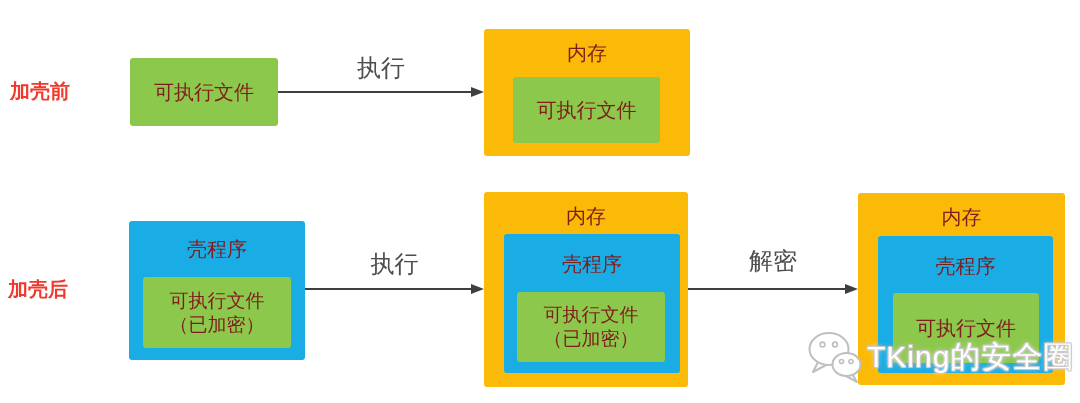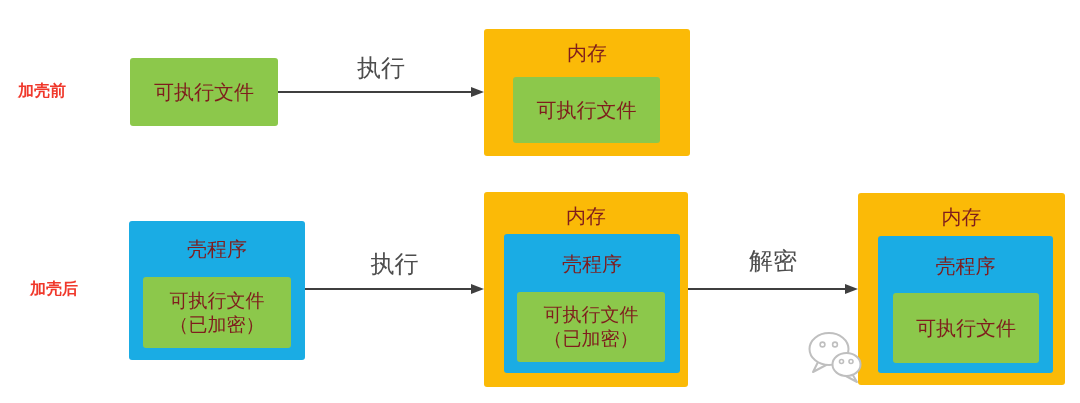--- a/index.html
+++ b/index.html
@@ -10,22 +10,22 @@
   .box { position:absolute; border-radius:3px; color:#7f1d1d; text-align:center; }
   .green  { background:var(--green,#8CC84B); }
   .orange { background:var(--orange,#FBBA07); }
   .blue   { background:var(--blue,#1AACE4); }
 
   .center-text { display:flex; align-items:center; justify-content:center; font-size:20px; }
   .box-title { font-size:20px; line-height:22px; }
   .exe-lines { display:flex; flex-direction:column; align-items:center; justify-content:center;
                font-size:19px; line-height:24px; }
 
-  .row-label { position:absolute; color:var(--red,#F0382B); font-size:16px; font-weight:bold;
-               line-height:22px;margin-left:8px; }
+  .row-label { position:absolute; color:var(--red,#F0382B); font-size:20px; font-weight:bold;
+               line-height:22px; }
 
   .arrow { position:absolute; height:2px; background:var(--arrow,#3F3F3F); }
   .arrow::after { content:""; position:absolute; right:-12px; top:-4px; width:0; height:0;
                   border-left:13px solid var(--arrow,#3F3F3F);
                   border-top:5px solid transparent; border-bottom:5px solid transparent; }
   .arrow-label { position:absolute; text-align:center; color:var(--arrow-label,#4D4D4D);
                  font-size:24px; line-height:22px; }
 
   .watermark { position:absolute; display:flex; align-items:center; }
   .wm-text { color:#fff; font-size:30px; line-height:34px; letter-spacing:1px;
@@ -46,21 +46,21 @@
   <div class="arrow" style="left:278px; top:91px; width:194px;"></div>
   <div class="arrow-label" style="left:278px; top:57px; width:206px;">执行</div>
 
   <div class="box orange" style="left:484px; top:29px; width:206px; height:127px;">
     <div class="box-title" style="padding-top:13px;">内存</div>
     <div class="box green center-text" style="left:29px; top:48px; width:147px; height:66px;">
       <span>可执行文件</span>
     </div>
   </div>
 
-  <div class="row-label" style="left:22px; top:278px;">加壳后</div>
+  <div class="row-label" style="left:8px; top:278px;">加壳后</div>
 
   <div class="box blue" style="left:129px; top:221px; width:176px; height:139px;">
     <div class="box-title" style="padding-top:17px;">壳程序</div>
     <div class="box green exe-lines" style="left:14px; top:56px; width:148px; height:71px;">
       <div>可执行文件</div>
       <div>（已加密）</div>
     </div>
   </div>
 
   <div class="arrow" style="left:305px; top:288px; width:167px;"></div>
@@ -98,15 +98,16 @@
         <path d="M45 43 L51 53 L38 46 Z" stroke-linejoin="round"></path>
         <ellipse cx="40.5" cy="35.5" rx="14" ry="11.5"></ellipse>
       </g>
       <g fill="none" stroke="#bfbfbf" stroke-width="1.6">
         <circle cx="16.5" cy="15.5" r="2.4"></circle>
         <circle cx="29" cy="15.5" r="2.4"></circle>
         <circle cx="35.5" cy="32.5" r="2"></circle>
         <circle cx="45" cy="32.5" r="2"></circle>
       </g>
     </svg>
+    <span class="wm-text" style="margin-left:3px;">TKing的安全圈</span>
   </div>
 
 </div>
 
 </body></html>

